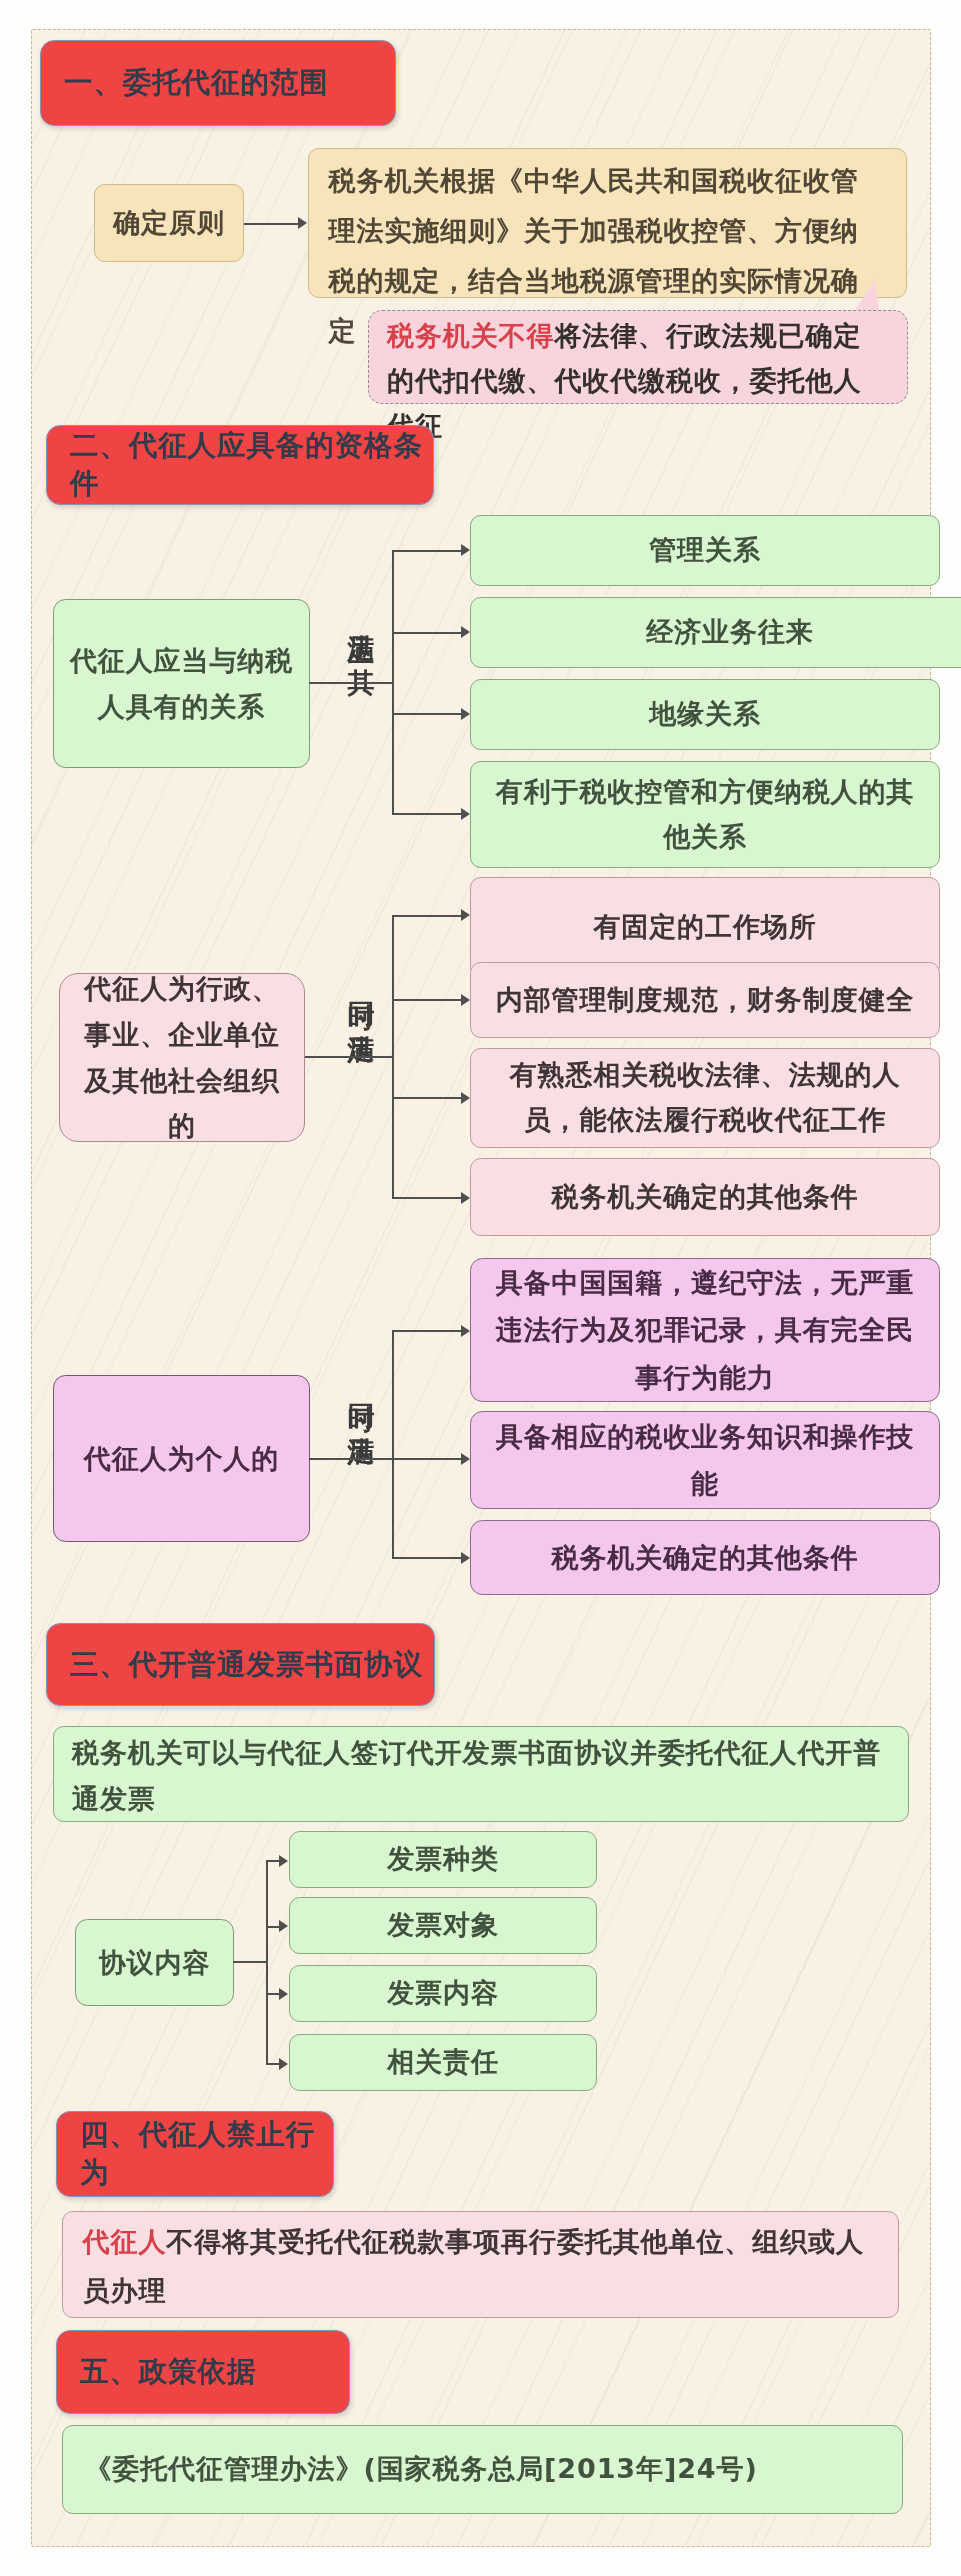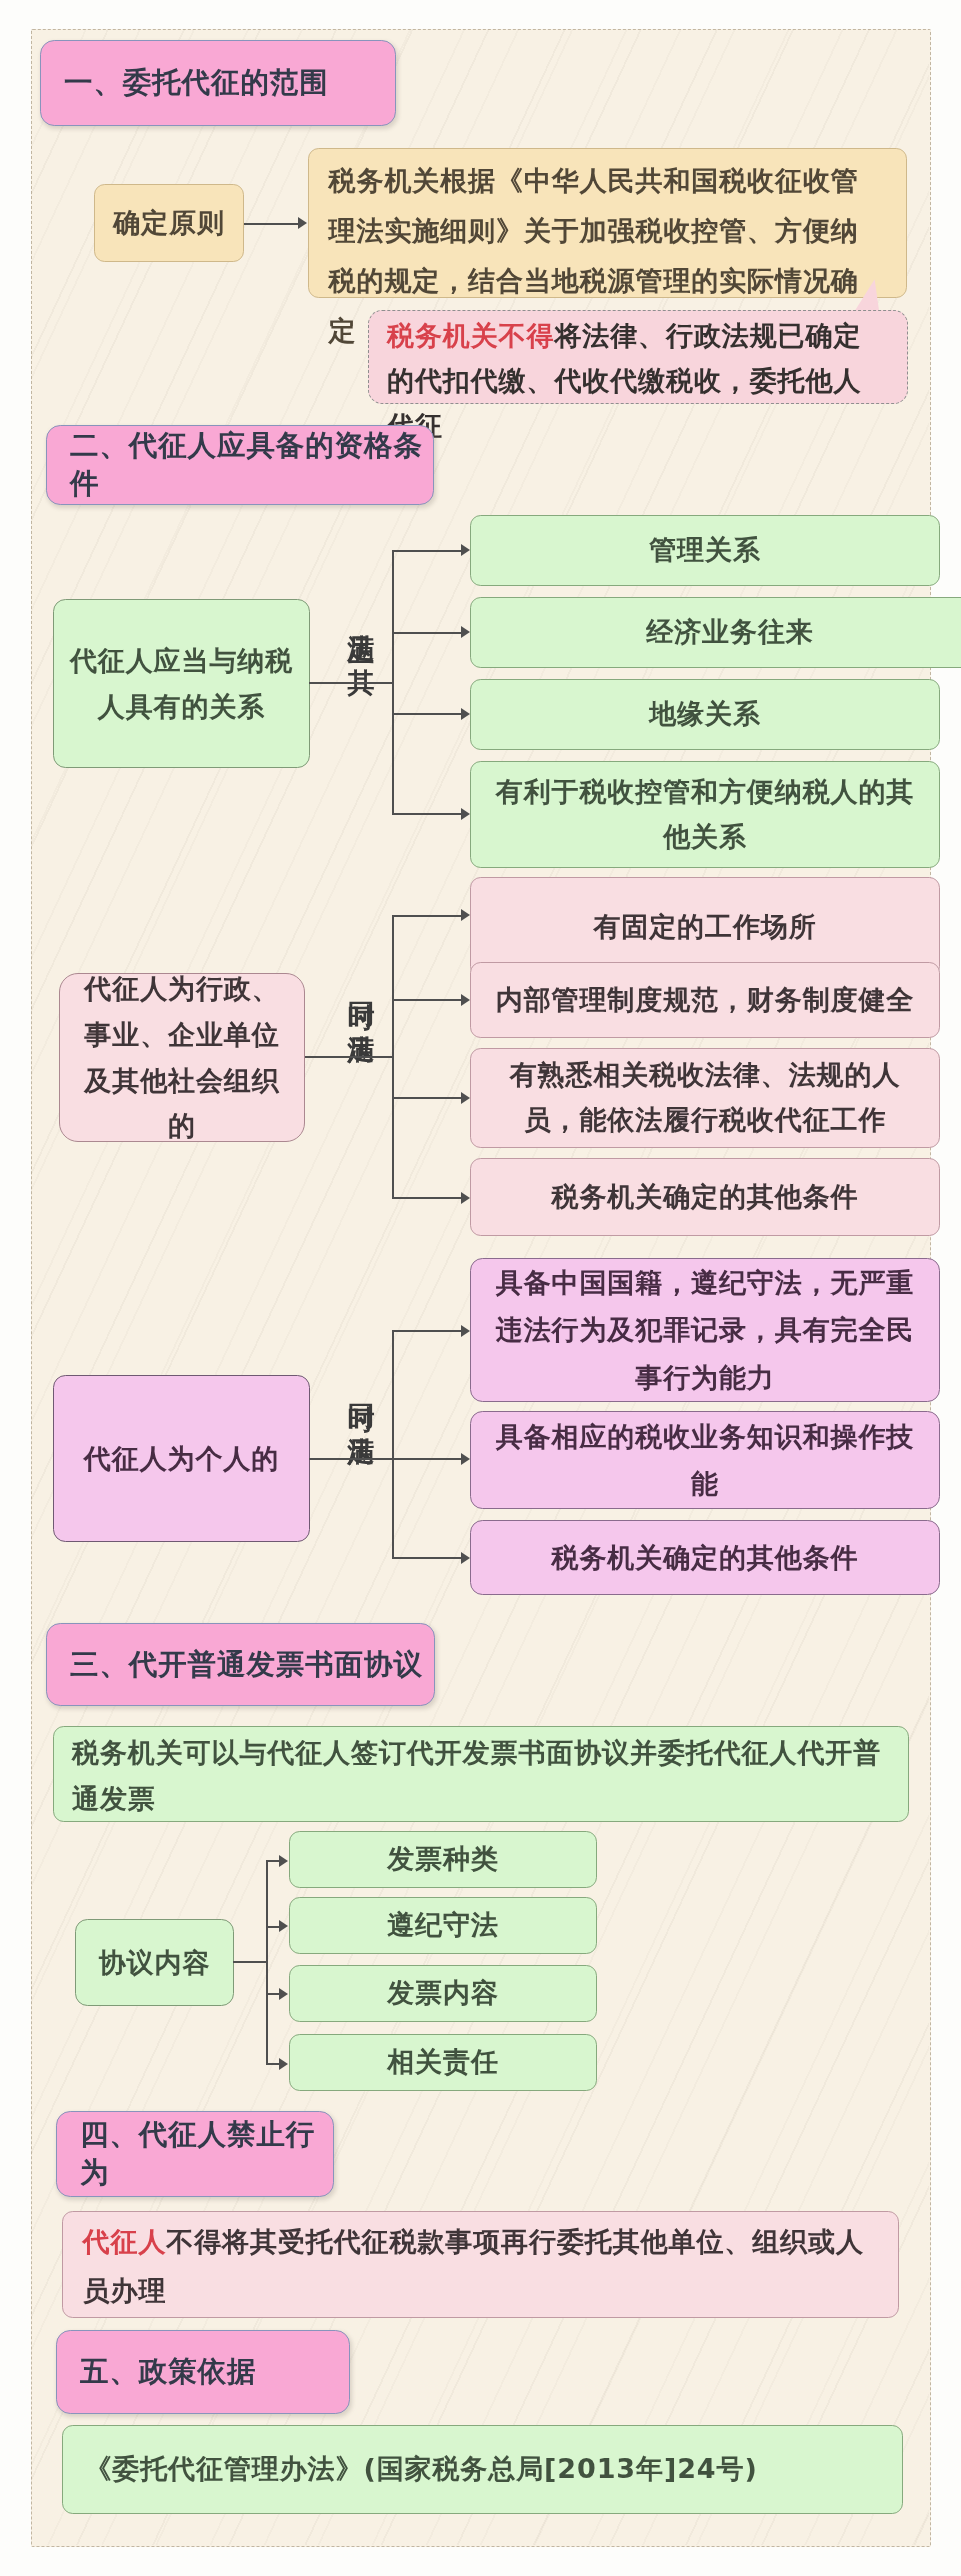--- a/index.html
+++ b/index.html
@@ -5,21 +5,21 @@
   html,body{margin:0;padding:0;background:#fdfdfb;}
   .canvas{position:relative;width:962px;height:2576px;margin:0 auto;background:#fdfdfb;overflow:hidden;
           font-family:"DejaVu Sans","Liberation Sans",sans-serif;font-weight:600;color:#3b3b3b;}
   .sheet{position:absolute;left:31px;top:29px;width:898px;height:2516px;background:#f8f1e4;
          border:1.8px dashed #c2b6a1;border-radius:1.8px;}
   .wm{position:absolute;left:31px;top:29px;width:898px;height:2516px;pointer-events:none;
       background-image:
         repeating-linear-gradient(115deg, rgba(148,136,118,.075) 0 1.8px, transparent 1.8px 69px),
         repeating-linear-gradient(115deg, rgba(148,136,118,.05) 0 1.8px, transparent 1.8px 49px);}
   .box{position:absolute;display:flex;align-items:center;box-sizing:border-box;letter-spacing:0.9px;}
-  .hdr{background:#f9a8d4;border:1.8px solid #8894bc;border-radius:14.3px;color:#333a4a;
+  .hdr{background:#ef4444;border:1.8px solid #8894bc;border-radius:14.3px;color:#333a4a;
        font-size:28.5px;padding-left:23px;box-shadow:1.8px 2.7px 4.5px rgba(110,100,90,.22);}
   .ybox{background:#f8e4ba;border:1.8px solid #cfb88a;border-radius:10.7px;color:#514737;font-size:27px;}
   .ybig{align-items:flex-start;padding:7.1px 19.6px;line-height:50px;text-align:left;display:block;}
   .callout{background:#f8d5dc;border:1.8px dashed #8f8f8f;border-radius:14.3px;color:#35302f;
            font-size:27px;display:block;padding:1.8px 18px;line-height:45px;text-align:left;}
   .red{color:#d8414b;}
   .tail{position:absolute;left:850px;top:281px;width:0;height:0;border-bottom:32px solid #f8d5dc;
         border-left:27px solid transparent;transform:rotate(-8deg);}
   .gbox{background:#d8f6cf;border:1.8px solid #86a97d;border-radius:10.7px;color:#41523f;font-size:27px;
         justify-content:center;text-align:center;line-height:1.65;padding:15px 16px;}
@@ -140,21 +140,21 @@
   <div class="ln" style="left:266px;top:1860px;width:14.3px;height:1.8px;"></div>
   <div class="ar" style="left:279px;top:1855px;"></div>
   <div class="ln" style="left:266px;top:1926px;width:14.3px;height:1.8px;"></div>
   <div class="ar" style="left:279px;top:1920px;"></div>
   <div class="ln" style="left:266px;top:1993px;width:14.3px;height:1.8px;"></div>
   <div class="ar" style="left:279px;top:1988px;"></div>
   <div class="ln" style="left:266px;top:2063px;width:14.3px;height:1.8px;"></div>
   <div class="ar" style="left:279px;top:2058px;"></div>
 
   <div class="box gbox" style="left:289px;top:1831px;width:308px;height:57px;">发票种类</div>
-  <div class="box gbox" style="left:289px;top:1897px;width:308px;height:57px;">遵纪守法</div>
+  <div class="box gbox" style="left:289px;top:1897px;width:308px;height:57px;">发票对象</div>
   <div class="box gbox" style="left:289px;top:1965px;width:308px;height:57px;">发票内容</div>
   <div class="box gbox" style="left:289px;top:2034px;width:308px;height:57px;">相关责任</div>
 
   <div class="box hdr" style="left:56px;top:2111px;width:278px;height:86px;">四、代征人禁止行为</div>
 
   <div class="box pbox pwide" style="left:62px;top:2211px;width:837px;height:107px;">
     <span class="red">代征人</span><span>不得将其受托代征税款事项再行委托其他单位、组织或人员办理</span>
   </div>
 
   <div class="box hdr" style="left:56px;top:2330px;width:294px;height:84px;">五、政策依据</div>

